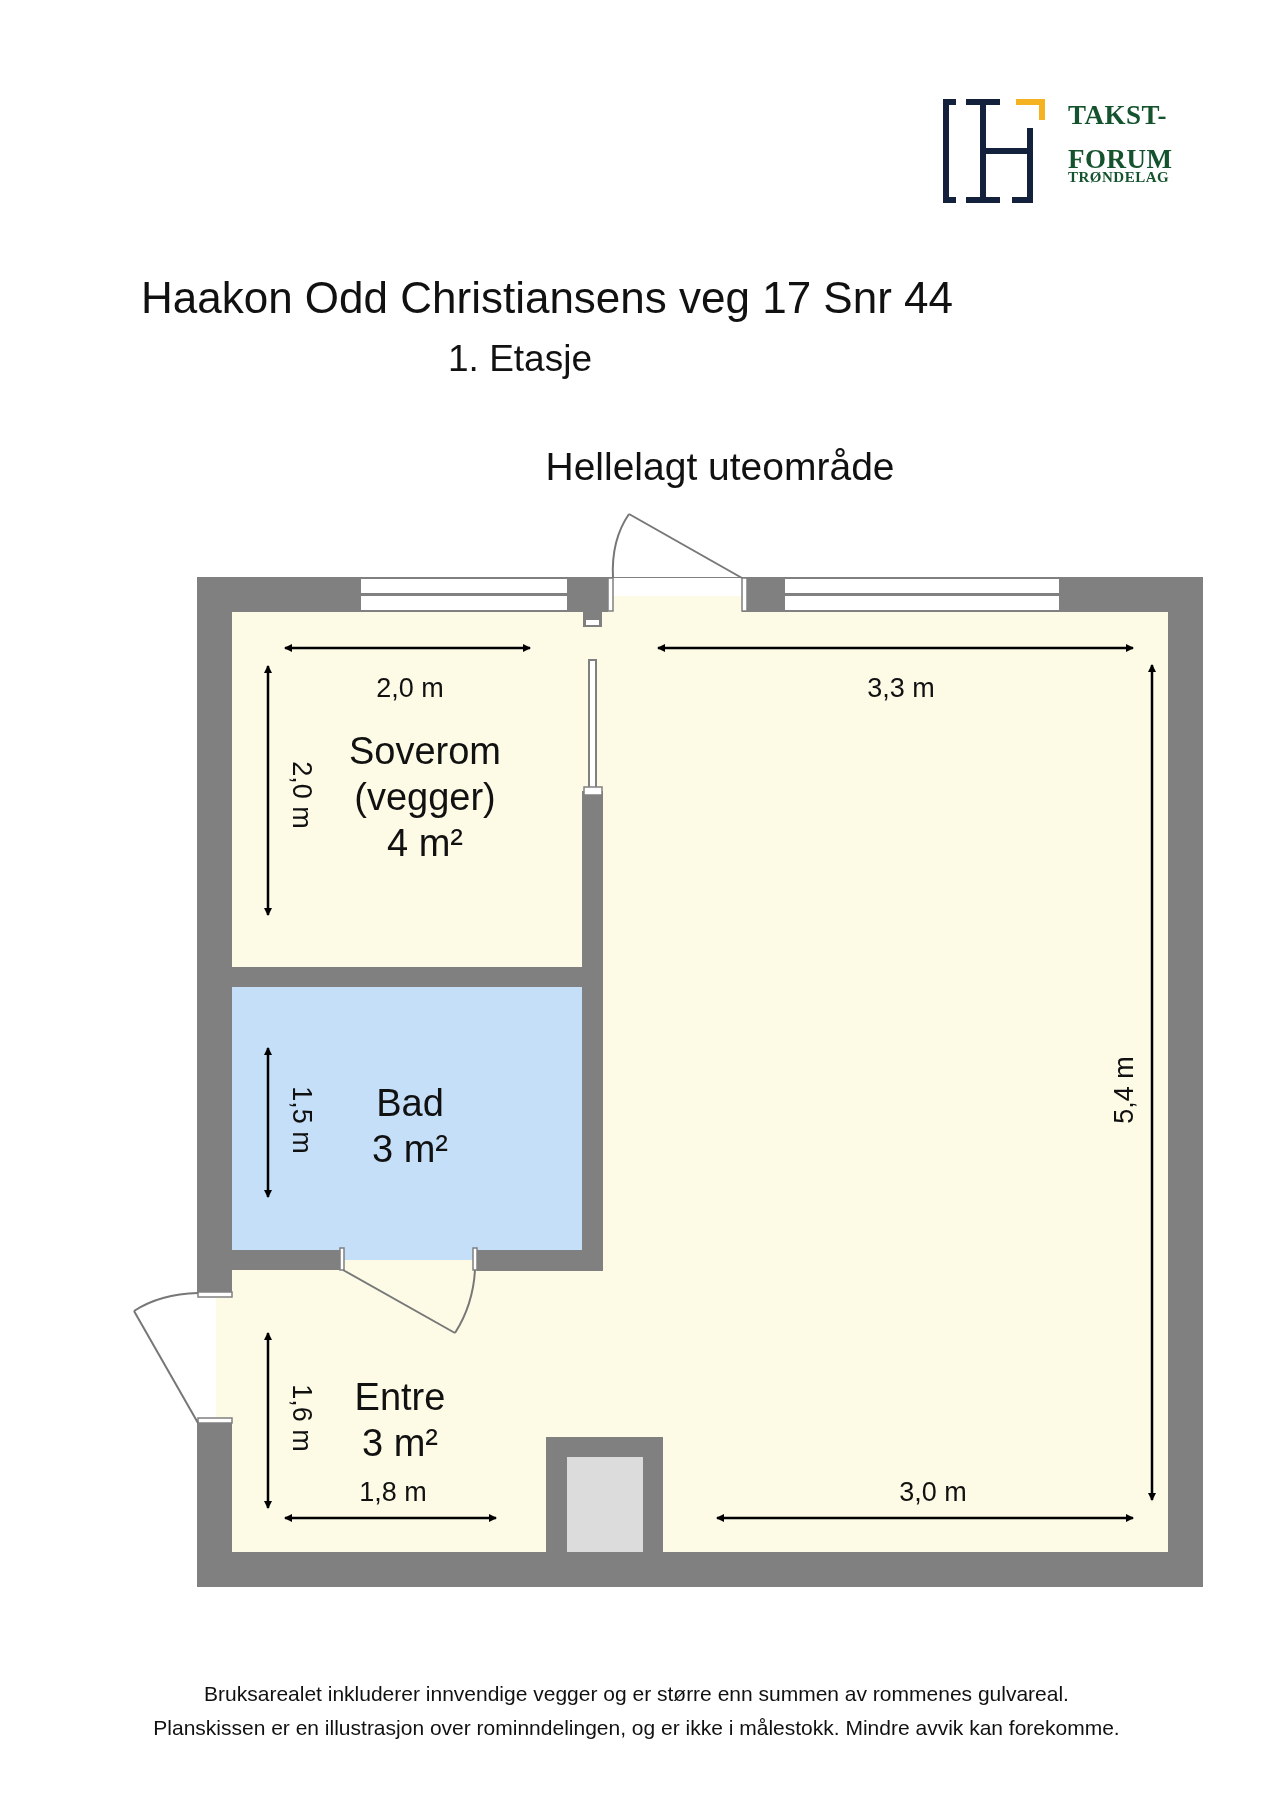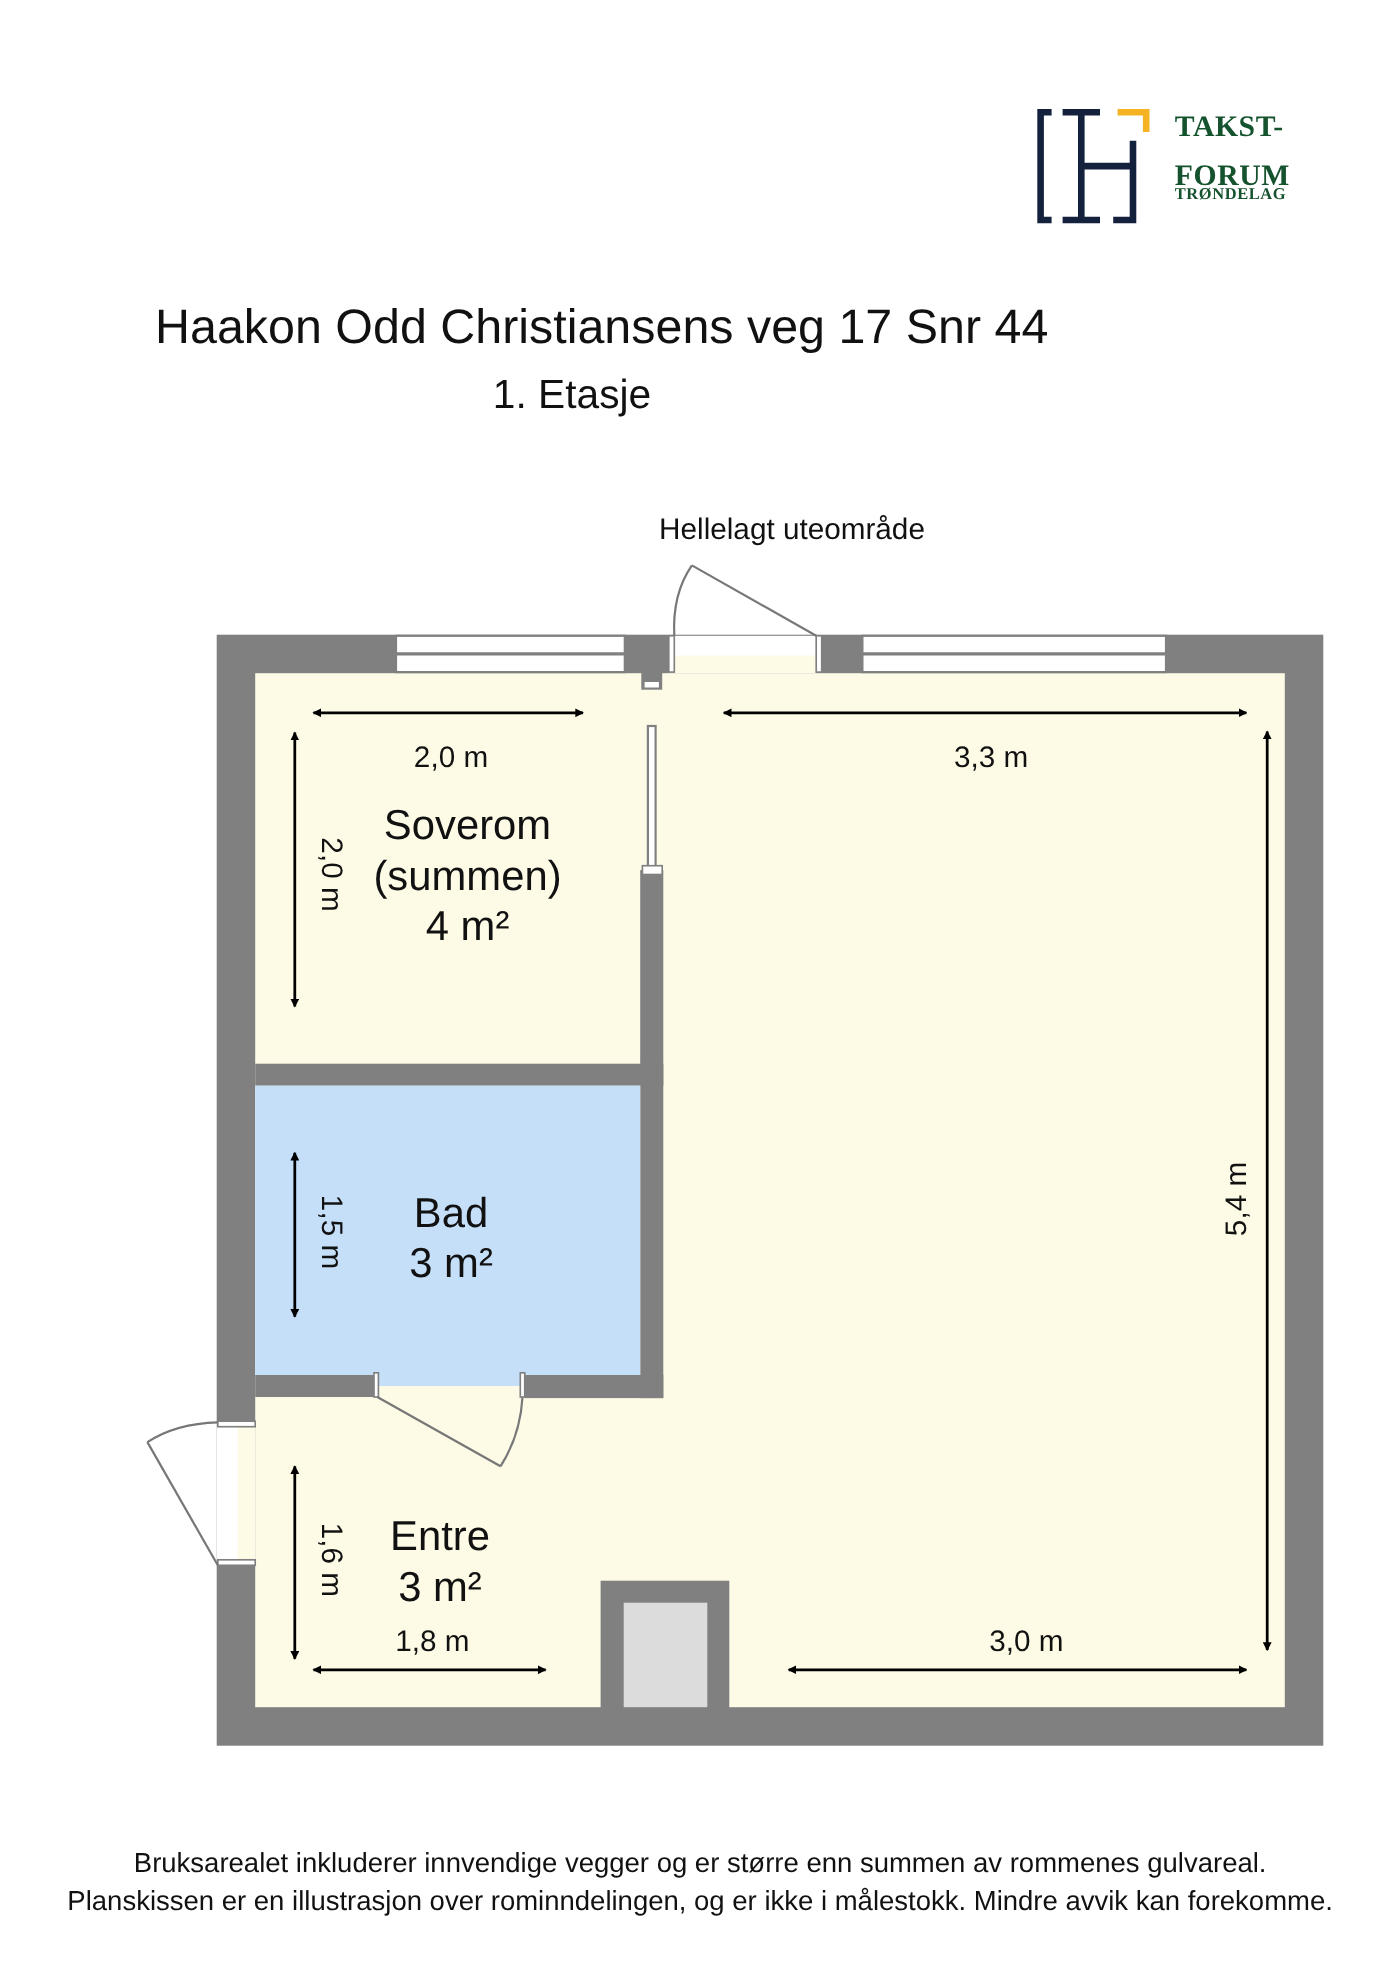--- a/index.html
+++ b/index.html
@@ -1,29 +1,29 @@
 <!DOCTYPE html>
 <html><head>
 <meta charset="utf-8">
 <style>
   html, body { margin: 0; padding: 0; background: #ffffff; }
   body { width: 1273px; height: 1800px; position: relative; overflow: hidden;
          font-family: "Liberation Sans", sans-serif; color: #111; }
   .abs { position: absolute; }
   .title { left: 0; width: 1094px; text-align: center; top: 272px; font-size: 44px; line-height: 52px; }
   .subtitle { left: 0; width: 1040px; text-align: center; top: 337px; font-size: 37px; line-height: 44px; }
-  .outdoor { left: 500px; width: 440px; text-align: center; top: 444px; font-size: 27px; line-height: 46px; margin-top: 14px; }
+  .outdoor { left: 500px; width: 440px; text-align: center; top: 444px; font-size: 39px; line-height: 46px; }
   .logo { left: 942px; top: 98px; width: 250px; height: 106px; }
   .logo-text { position: absolute; left: 126px; font-weight: bold; color: #14532d; letter-spacing: 0.5px; font-family: Liberation Serif, serif; }
   .plan { left: 0; top: 0; width: 1273px; height: 1800px; }
   .room-label { position: absolute; text-align: center; font-size: 38px; line-height: 46px; transform: translate(-50%, 0); white-space: nowrap; }
   .dim { position: absolute; font-size: 27px; line-height: 30px; white-space: nowrap; transform: translate(-50%, -50%); }
   .dim.rot-cw { transform: translate(-50%, -50%) rotate(90deg); }
   .dim.rot-ccw { transform: translate(-50%, -50%) rotate(-90deg); }
-  .footer { left: 0; width: 1273px; text-align: center; font-size: 25px; line-height: 24px; }
+  .footer { left: 0; width: 1273px; text-align: center; font-size: 21px; line-height: 24px; }
 </style>
 </head>
 <body>
 
 <div class="abs logo">
   <svg width="110" height="106" viewBox="0 0 110 106" style="position:absolute;left:0;top:0">
 
     <path d="M14 4 H4 V102 H14" fill="none" stroke="#14213d" stroke-width="6"></path>
 
     <path d="M24 4 H58" fill="none" stroke="#14213d" stroke-width="6"></path>
@@ -106,21 +106,21 @@
     <line x1="1152" y1="665" x2="1152" y2="1500" marker-start="url(#ah)" marker-end="url(#ah)"></line>
     <line x1="268" y1="1048" x2="268" y2="1197" marker-start="url(#ah)" marker-end="url(#ah)"></line>
     <line x1="268" y1="1333" x2="268" y2="1508" marker-start="url(#ah)" marker-end="url(#ah)"></line>
     <line x1="285" y1="1518" x2="496" y2="1518" marker-start="url(#ah)" marker-end="url(#ah)"></line>
     <line x1="717" y1="1518" x2="1133" y2="1518" marker-start="url(#ah)" marker-end="url(#ah)"></line>
   </g>
 </svg>
 
 <div class="room-label" style="left:425px;top:728px">
   <div>Soverom</div>
-  <div>(summen)</div>
+  <div>(vegger)</div>
   <div>4 m²</div>
 </div>
 <div class="room-label" style="left:410px;top:1080px">
   <div>Bad</div>
   <div>3 m²</div>
 </div>
 <div class="room-label" style="left:400px;top:1374px">
   <div>Entre</div>
   <div>3 m²</div>
 </div>

